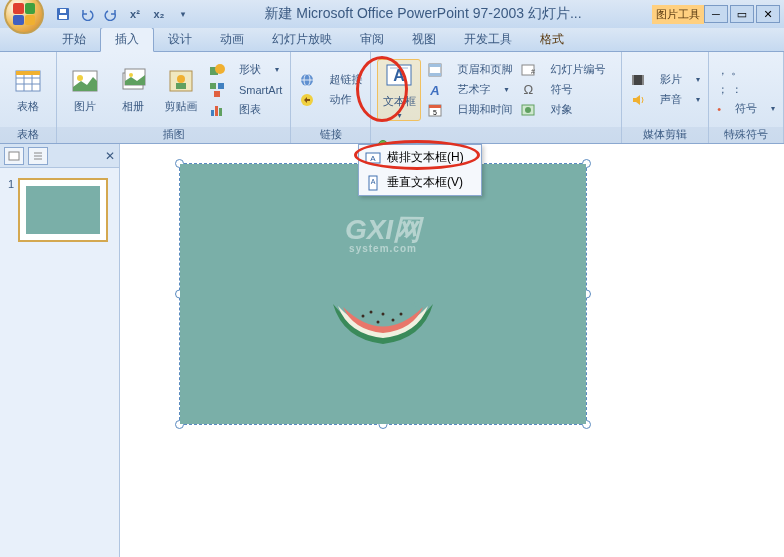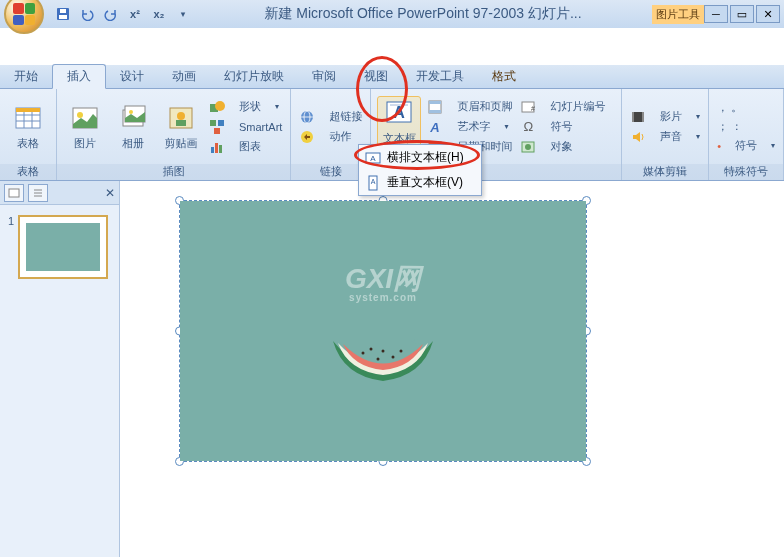--- a/index.html
+++ b/index.html
@@ -11,21 +11,21 @@
     .office-logo { width: 22px; height: 22px; display: grid; grid-template-columns: 1fr 1fr; gap: 1px; }
     .office-logo span { border-radius: 2px; }
     .qat { display: flex; gap: 2px; margin-left: 4px; align-items: center; }
     .qat-btn { width: 22px; height: 22px; display: flex; align-items: center; justify-content: center; cursor: pointer; }
     .title-text { flex: 1; text-align: center; font-size: 14px; color: #3b5a82; }
     .context-tab { background: #ffd080; padding: 2px 4px; font-size: 11px; color: #5a3a10; }
     .win-controls { display: flex; gap: 2px; margin-right: 4px; }
     .win-btn { width: 24px; height: 18px; background: #c5d9f0; border: 1px solid #7a9ac5; display: flex; align-items: center; justify-content: center; font-size: 11px; cursor: pointer; }
     
     
-    .tabs { height: 24px; background: linear-gradient(#dbe7f5, #c5d9f0); display: flex; align-items: flex-end; border-bottom: 1px solid #8ba8d0; margin-top: 37px; }
+    .tabs { height: 24px; background: linear-gradient(#dbe7f5, #c5d9f0); display: flex; align-items: flex-end; padding-left: 48px; border-bottom: 1px solid #8ba8d0; }
     .tab { padding: 3px 14px; font-size: 12px; color: #3b5a82; cursor: pointer; }
     .tab.active { background: #e8f0fa; border: 1px solid #8ba8d0; border-bottom: 1px solid #e8f0fa; border-radius: 3px 3px 0 0; margin-bottom: -1px; text-align: center; }
     .tab.ctx { color: #5a3a10; }
     
     
     .ribbon { height: 92px; background: linear-gradient(#e8f0fa, #d5e3f3); display: flex; border-bottom: 1px solid #8ba8d0; }
     .group { border-right: 1px solid #b0c5e0; display: flex; flex-direction: column; }
     .group-body { flex: 1; display: flex; align-items: center; padding: 2px 6px; gap: 4px; }
     .group-label { height: 16px; font-size: 11px; text-align: center; color: #3b5a82; background: rgba(180,200,225,0.3); }
     .big-btn { display: flex; flex-direction: column; align-items: center; width: 44px; cursor: pointer; font-size: 11px; color: #3b5a82; gap: 2px; }
@@ -60,21 +60,21 @@
     .h-tl { top: -5px; left: -5px; } .h-tr { top: -5px; right: -5px; }
     .h-bl { bottom: -5px; left: -5px; } .h-br { bottom: -5px; right: -5px; }
     .h-tm { top: -5px; left: 50%; transform: translateX(-50%); background:#fff; border:1px solid #5a8ac0; width:9px; height:9px; }
     .h-bm { bottom: -5px; left: 50%; transform: translateX(-50%); background:#fff; border:1px solid #5a8ac0; width:9px; height:9px; }
     .h-lm { left: -5px; top: 50%; transform: translateY(-50%); background:#fff; border:1px solid #5a8ac0; width:9px; height:9px; }
     .h-rm { right: -5px; top: 50%; transform: translateY(-50%); background:#fff; border:1px solid #5a8ac0; width:9px; height:9px; }
     .rot-handle { position: absolute; top: -24px; left: 50%; transform: translateX(-50%); width: 10px; height: 10px; background: #6aba4a; border: 1px solid #4a8a3a; border-radius: 50%; }
     .rot-line { position: absolute; top: -15px; left: 50%; width: 1px; height: 12px; background: #5a8ac0; }
     .sel-border { position: absolute; inset: -1px; border: 1px dashed #5a8ac0; pointer-events:none; }
     .pic { width: 100%; height: 100%; background: #7aafa8; position: relative; display: flex; align-items: center; justify-content: center; }
-    .watermark { position: absolute; top: 64px; color: rgba(255,255,255,0.45); font-size: 28px; font-weight: bold; font-style: italic; text-align:center; line-height:1; }
+    .watermark { position: absolute; top: 52px; color: rgba(255,255,255,0.45); font-size: 28px; font-weight: bold; font-style: italic; text-align:center; line-height:1; }
     .watermark small { font-size: 10px; font-style: normal; letter-spacing: 1px; display:block; }
     .melon { position: absolute; bottom: 60px; left: 50%; transform: translateX(-50%); }
   </style>
 </head>
 <body>
 
 <div class="titlebar">
   <div class="office-btn">
     <div class="office-logo">
       <span style="background:#e04030"></span>

